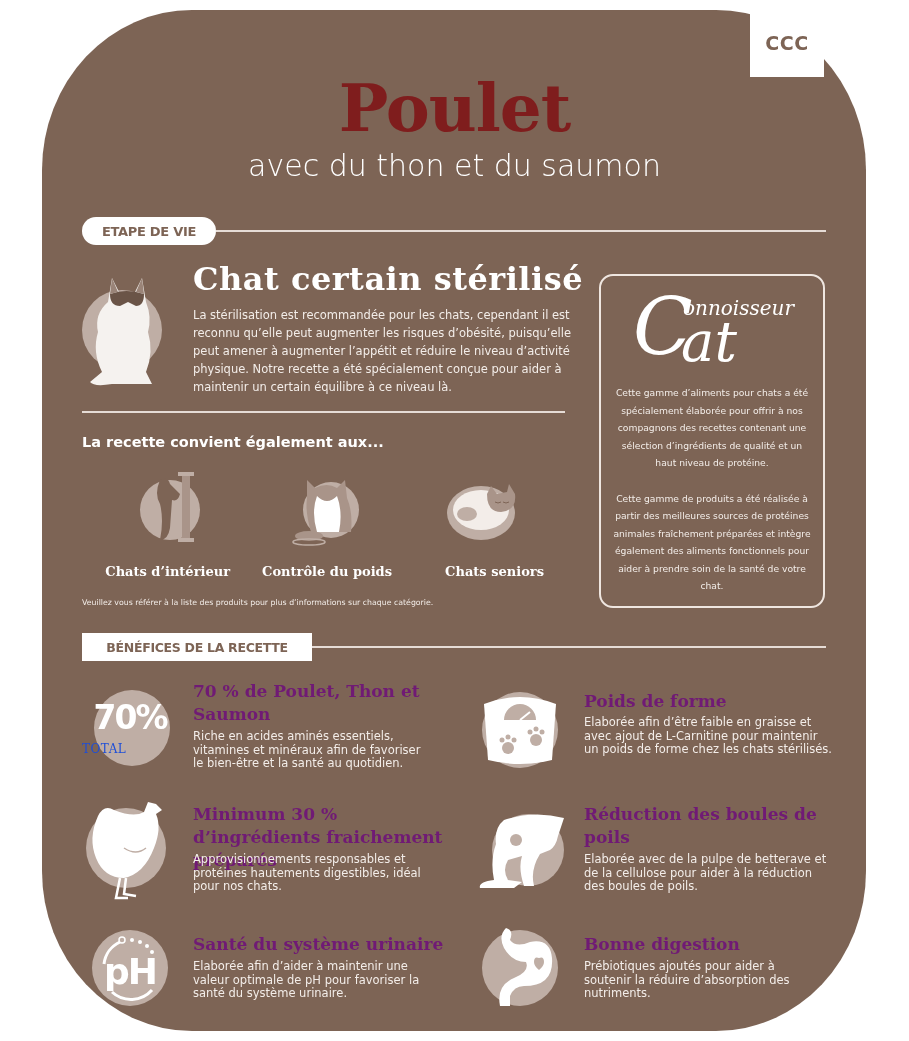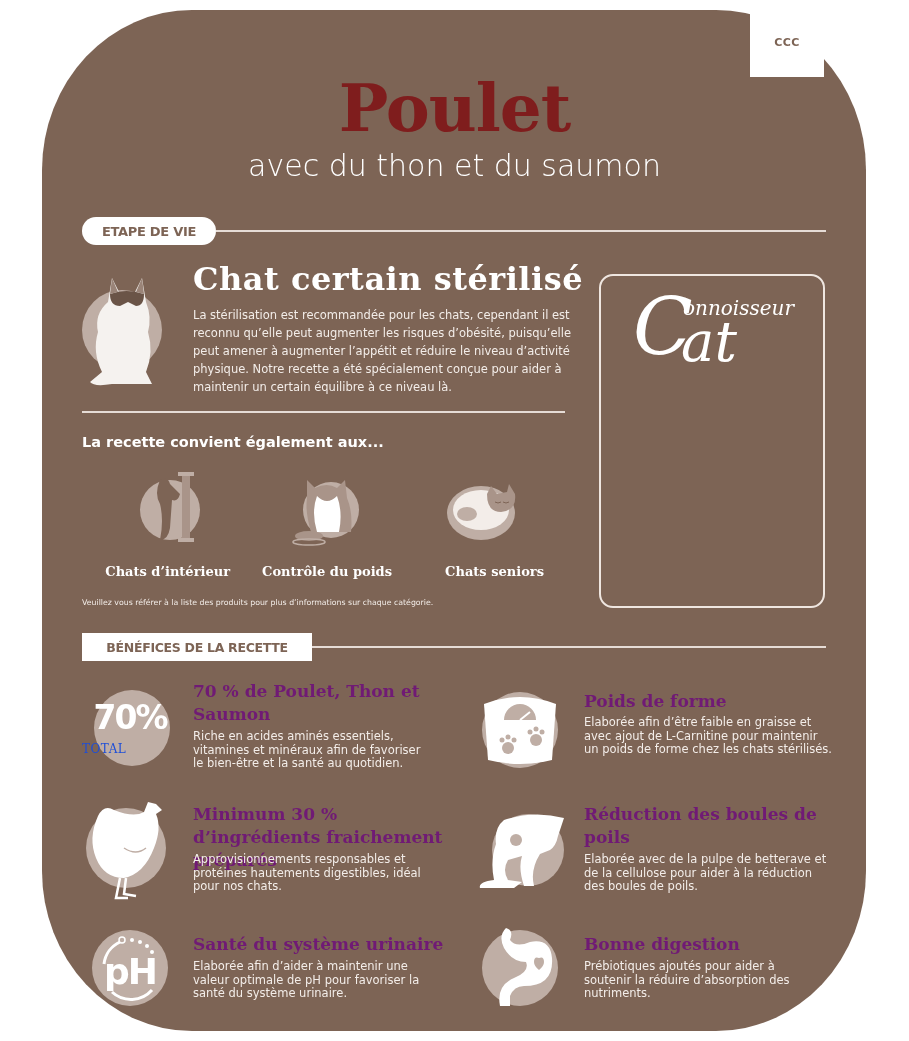--- a/index.html
+++ b/index.html
@@ -1,19 +1,19 @@
 <!DOCTYPE html>
 <html><head>
 <meta charset="utf-8">
 <style>
   html,body{margin:0;padding:0;background:#ffffff;}
   body{width:909px;height:1041px;position:relative;overflow:hidden;font-family:"DejaVu Sans",sans-serif;color:#fff;}
   .panel{position:absolute;left:42px;top:10px;width:824px;height:1021px;background:#7d6455;border-radius:150px 150px 150px 150px / 160px 160px 160px 160px;}
   .tab{position:absolute;left:750px;top:8px;width:74px;height:69px;background:#fff;display:flex;align-items:center;justify-content:center;}
-  .tab span{font-family:"DejaVu Sans",sans-serif;font-weight:bold;font-size:11px;color:#7d6455;letter-spacing:0.5px;}
+  .tab span{font-family:"DejaVu Sans",sans-serif;font-weight:bold;font-size:19px;color:#7d6455;letter-spacing:0.5px;}
   .abs{position:absolute;}
   .title{left:0;width:909px;top:68px;text-align:center;font-family:"DejaVu Serif",serif;font-weight:bold;font-size:66px;line-height:80px;color:#7f1d1d;letter-spacing:-1px;}
   .subtitle{left:0;width:909px;top:146px;text-align:center;font-family:"DejaVu Sans",sans-serif;font-size:30px;line-height:40px;color:#fff;font-weight:300;}
   .badge{background:#fff;color:#7d6455;font-family:"DejaVu Sans",sans-serif;font-weight:bold;font-size:13px;display:flex;align-items:center;justify-content:center;letter-spacing:-0.3px;}
   .rule{height:2px;background:#e6dcd6;}
   .serif-h{font-family:"DejaVu Serif",serif;font-weight:bold;color:#fff;}
   .body-t{font-family:"DejaVu Sans",sans-serif;color:#f3ede9;}
   .circle{border-radius:50%;background:#bfaea5;}
   .card{left:599px;top:274px;width:226px;height:334px;border:2px solid #efe6e0;border-radius:14px;box-sizing:border-box;}
   .card p{margin:0;text-align:center;font-size:9.2px;line-height:17.5px;color:#f3ede9;font-family:"DejaVu Sans",sans-serif;}
@@ -87,20 +87,22 @@
 <div class="abs suit-label" style="left:420px;top:564px;width:124px;">Chats seniors</div>
 
 <div class="abs body-t" style="left:82px;top:598px;font-size:7.8px;">Veuillez vous référer à la liste des produits pour plus d’informations sur chaque catégorie.</div>
 
 <div class="abs card">
   <div style="position:relative;height:100px;">
     <span class="abs logo-script" style="left:32px;top:6px;font-size:78px;line-height:90px;">C</span>
     <span class="abs logo-script" style="left:82px;top:20px;font-size:20px;line-height:24px;">onnoisseur</span>
     <span class="abs logo-script" style="left:80px;top:34px;font-size:56px;line-height:64px;">at</span>
   </div>
+  <p style="padding:8px 12px 0 12px;">Cette gamme d’aliments pour chats a été spécialement élaborée pour offrir à nos compagnons des recettes contenant une sélection d’ingrédients de qualité et un haut niveau de protéine.</p>
+  <p style="padding:18px 12px 0 12px;">Cette gamme de produits a été réalisée à partir des meilleures sources de protéines animales fraîchement préparées et intègre également des aliments fonctionnels pour aider à prendre soin de la santé de votre chat.</p>
 </div>
 
 <div class="abs badge" style="left:82px;top:633px;width:230px;height:28px;font-size:12.5px;">BÉNÉFICES DE LA RECETTE</div>
 <div class="abs rule" style="left:312px;top:646px;width:514px;"></div>
 
 <div class="abs" style="left:82px;top:690px;width:96px;height:96px;">
   <div class="abs circle" style="left:12px;top:0;width:76px;height:76px;"></div>
   <div class="abs" style="left:0;top:10px;width:96px;text-align:center;font-family:'DejaVu Sans',sans-serif;font-weight:bold;font-size:33px;line-height:36px;color:#fff;letter-spacing:-2px;">70%</div>
   <div class="abs" style="left:0;top:52px;width:96px;text-align:left;font-family:'DejaVu Serif',serif;font-size:12px;color:#1d4ed8;letter-spacing:0.5px;">TOTAL</div>
 </div>

